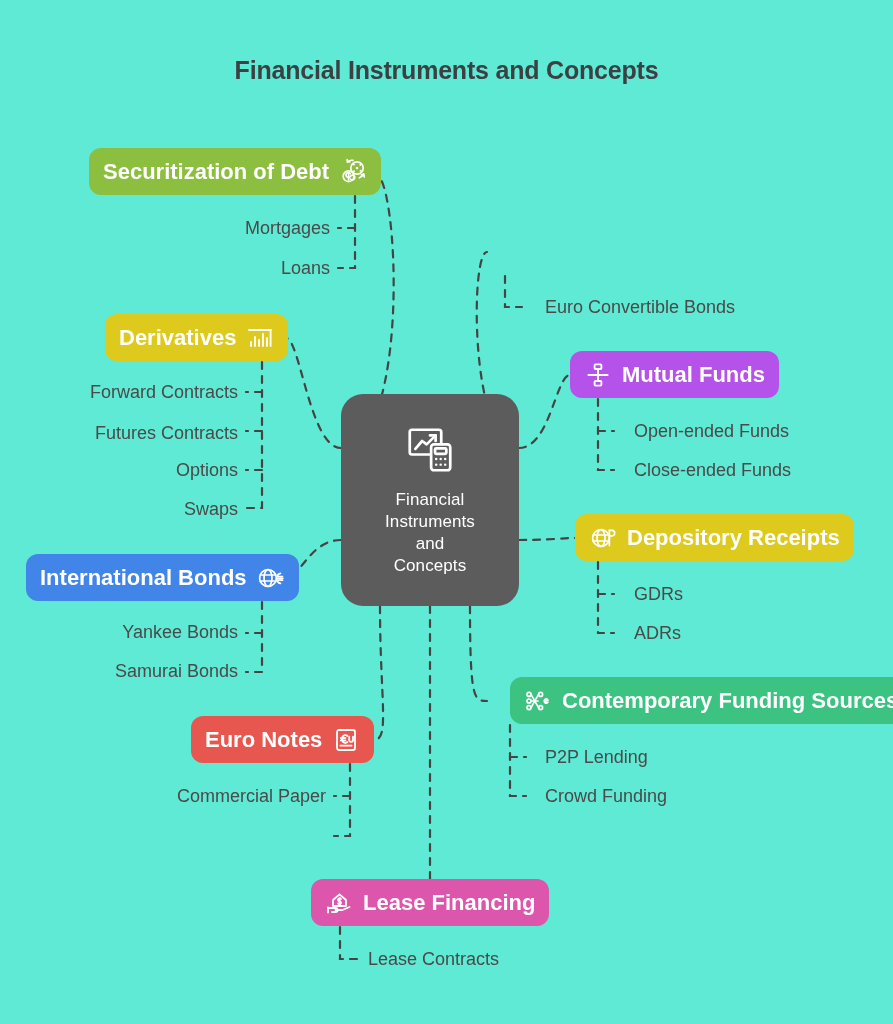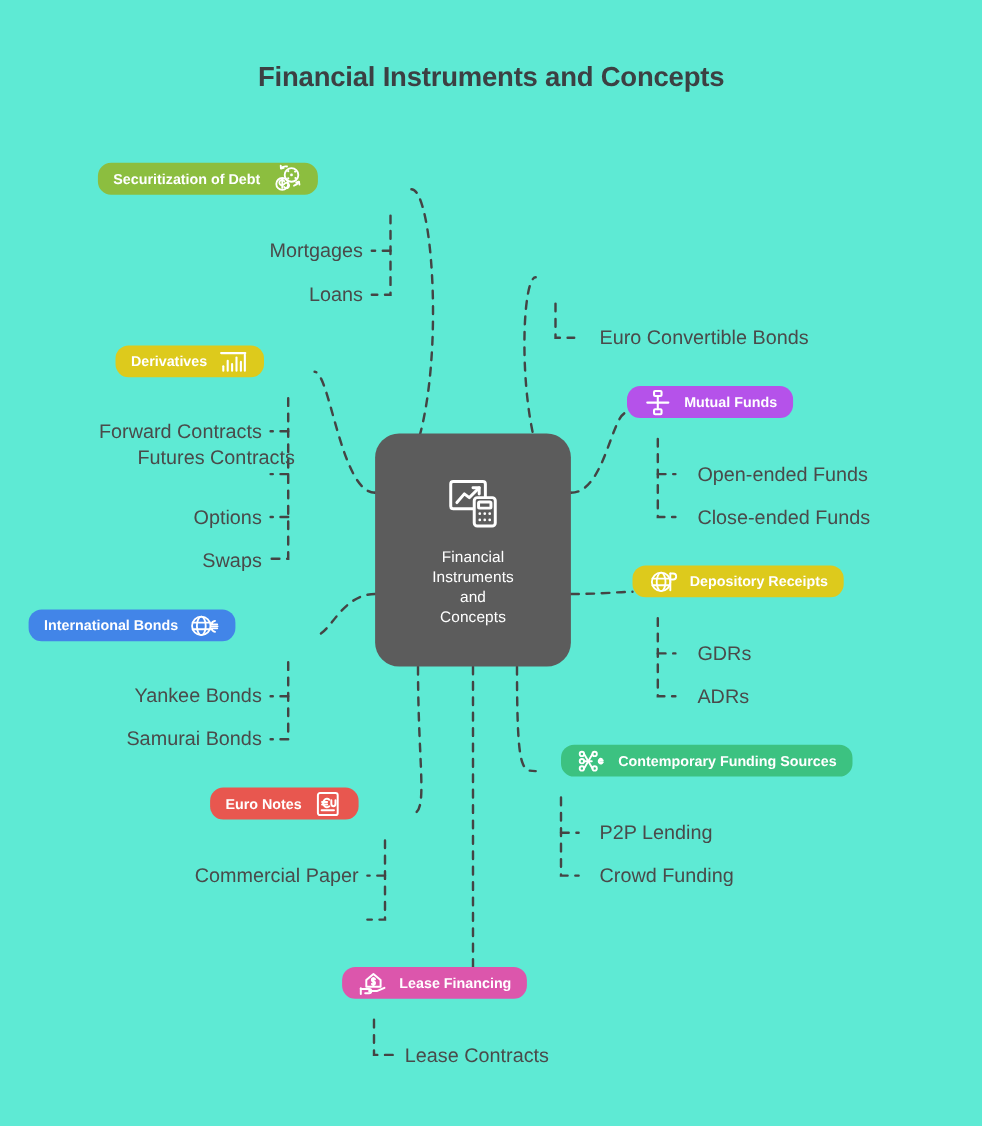--- a/index.html
+++ b/index.html
@@ -35,25 +35,25 @@
     top: 0;
     width: 893px;
     height: 1024px;
   }
   .node {
     position: absolute;
     display: flex;
     align-items: center;
     border-radius: 12px;
     color: #ffffff;
-    font-size: 13px;
+    font-size: 22px;
     font-weight: bold;
     white-space: nowrap;
     padding: 0 14px;
-    height: 29px;
+    height: 47px;
     box-sizing: border-box;
     gap: 10px;
   }
   .node.icon-right { flex-direction: row; }
   .node .nlabel { line-height: 1; }
   .node .nicon {
     width: 28px;
     height: 28px;
     flex: 0 0 28px;
     display: block;
@@ -71,21 +71,21 @@
     display: flex;
     flex-direction: column;
     align-items: center;
     justify-content: center;
     color: #ffffff;
     gap: 12px;
   }
   #center .cicon { width: 54px; height: 54px; }
   #center .cicon svg { display: block; width: 54px; height: 54px; }
   #center .ctext {
-    font-size: 14px;
+    font-size: 17px;
     line-height: 1.30;
     text-align: center;
     font-weight: normal;
     letter-spacing: 0.1px;
   }
   .leaf {
     position: absolute;
     font-size: 18px;
     color: #4a4a4a;
     white-space: nowrap;
@@ -206,21 +206,21 @@
         <path d="M5 22 V18"></path>
         <path d="M9 22 V13"></path>
         <path d="M13 22 V16"></path>
         <path d="M17 22 V10"></path>
         <path d="M21 22 V14"></path>
         <path d="M24.6 22 V7.5"></path>
       </svg>
     </span>
   </div>
   <div class="leaf left" style="left:0px; top:383px; width:238px;">Forward Contracts</div>
-  <div class="leaf left" style="left:0px; top:407px; width:238px;margin-left:30px;">Futures Contracts</div>
+  <div class="leaf left" style="left:0px; top:424px; width:238px;">Futures Contracts</div>
   <div class="leaf left" style="left:0px; top:461px; width:238px;">Options</div>
   <div class="leaf left" style="left:0px; top:500px; width:238px;">Swaps</div>
 
   <div class="node icon-right" style="left:26px; top:554px; background:#4285E8;">
     <span class="nlabel">International Bonds</span>
     <span class="nicon">
       <svg viewBox="0 0 28 28" fill="none" stroke="#ffffff" stroke-width="1.7" stroke-linecap="round" stroke-linejoin="round">
         <circle cx="11" cy="14" r="8.4"></circle>
         <ellipse cx="11" cy="14" rx="4" ry="8.4"></ellipse>
         <path d="M3.2 11 H18.8"></path>

